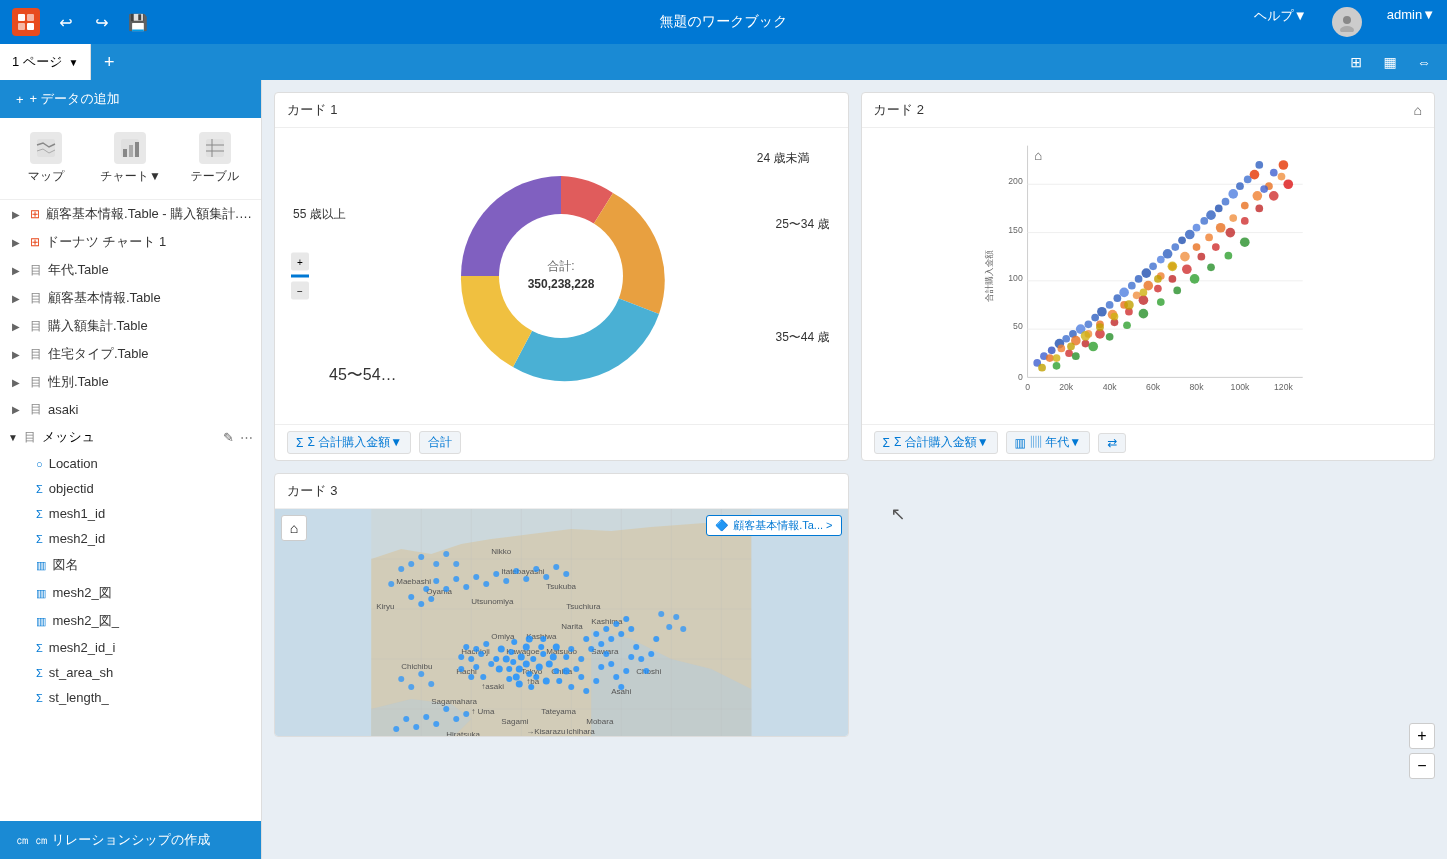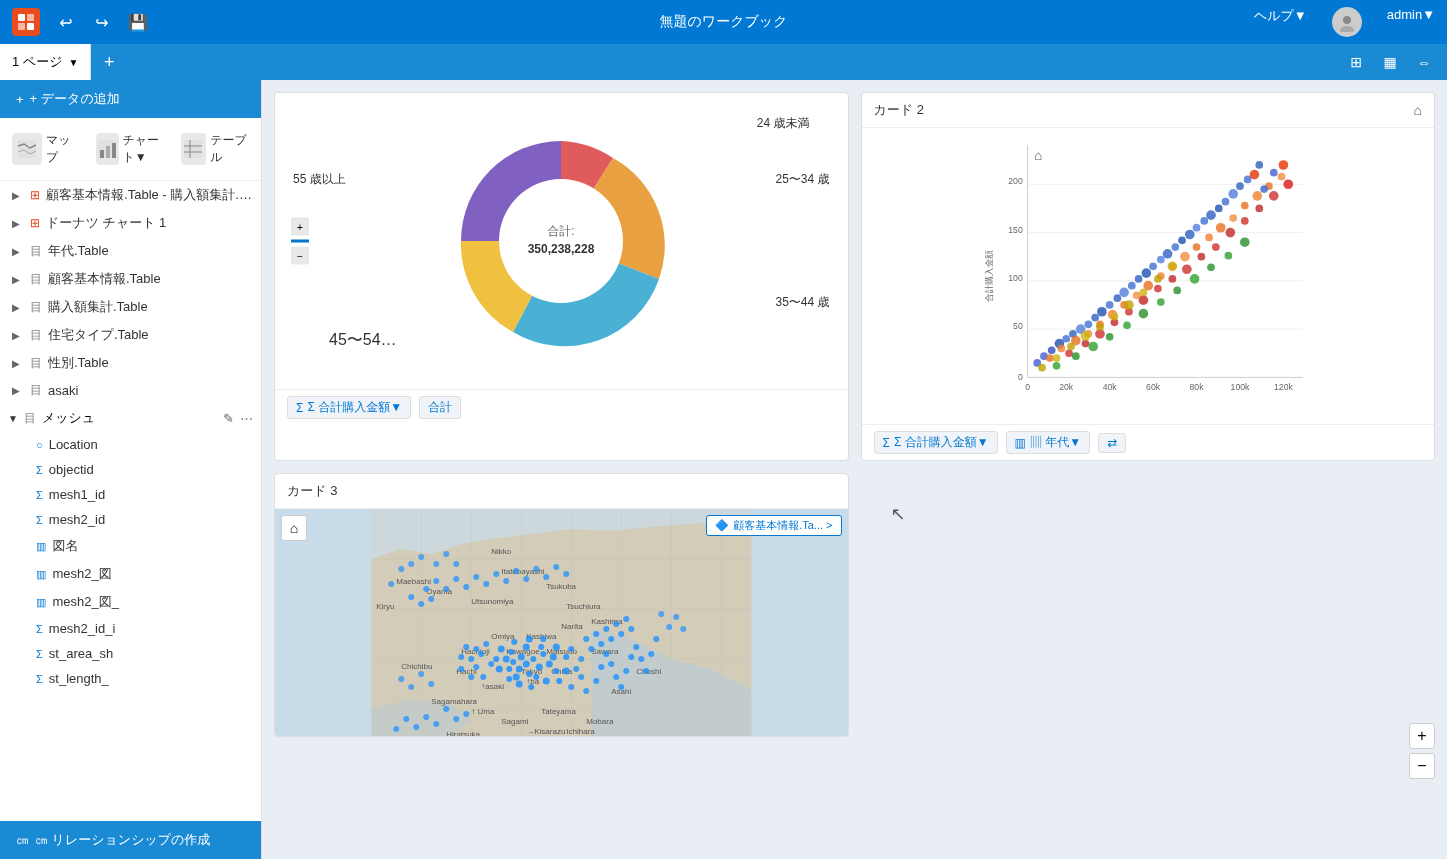--- a/index.html
+++ b/index.html
@@ -102,21 +102,21 @@
       display: flex; align-items: center; gap: 6px;
     }
     .sidebar-tools {
       display: flex;
       padding: 8px;
       gap: 8px;
       border-bottom: 1px solid #eee;
     }
     .sidebar-tool {
       flex: 1;
-      display: flex; flex-direction: row; align-items: center;
+      display: flex; flex-direction: column; align-items: center;
       padding: 6px 4px;
       cursor: pointer;
       border-radius: 4px;
       font-size: 12px;
       color: #333;
       gap: 4px;
     }
     .tool-icon {
       width: 32px; height: 32px;
       background: #e8e8e8;
@@ -458,20 +458,23 @@
 
     <div class="sidebar-bottom">
       <span>㎝</span>
       <span>㎝ リレーションシップの作成</span>
     </div>
   </div>
 
   <div class="content">
 
     <div class="card">
+      <div class="card-header">
+        <span>カード 1</span>
+      </div>
       <div class="card-body">
         <div class="donut-container">
           <svg class="donut-svg" width="260" height="260" viewBox="0 0 260 260">
 
             <path d="M130,130 L130,30 A100,100 0 0,1 182,47 Z" fill="#e05c5c"></path>
 
             <path d="M130,130 L182,47 A100,100 0 0,1 228,168 Z" fill="#e8a040"></path>
 
             <path d="M130,130 L228,168 A100,100 0 0,1 82,221 Z" fill="#4ab0d4"></path>
 
@@ -479,21 +482,21 @@
 
             <path d="M130,130 L30,130 A100,100 0 0,1 130,30 Z" fill="#8060c0"></path>
 
             <circle cx="130" cy="130" r="62" fill="white"></circle>
 
             <text x="130" y="124" text-anchor="middle" font-size="12" fill="#666">合計:</text>
             <text x="130" y="142" text-anchor="middle" font-size="12" fill="#333" font-weight="bold">350,238,228</text>
           </svg>
 
           <div style="position:absolute; top:14px; right:30px; font-size:12px; color:#333;margin-left:28px;">24 歳未満</div>
-          <div style="position:absolute; top:70px; right:10px; font-size:12px; color:#333;">25〜34 歳</div>
+          <div style="position:absolute; top:80px; right:10px; font-size:12px; color:#333;">25〜34 歳</div>
           <div style="position:absolute; bottom:70px; right:10px; font-size:12px; color:#333;">35〜44 歳</div>
           <div style="position:absolute; bottom:30px; left:30px; font-size:16px; color:#333;margin-left:16px;">45〜54…</div>
           <div style="position:absolute; top:70px; left:10px; font-size:12px; color:#333;">55 歳以上</div>
 
           <div style="position:absolute; left:8px; top:50%; transform:translateY(-50%); display:flex; flex-direction:column; gap:3px;">
             <div style="width:18px; height:18px; background:#e8e8e8; border-radius:2px; display:flex; align-items:center; justify-content:center; cursor:pointer; font-size:10px;">+</div>
             <div style="width:18px; height:3px; background:#0078d4; margin:1px 0;"></div>
             <div style="width:18px; height:18px; background:#e8e8e8; border-radius:2px; display:flex; align-items:center; justify-content:center; cursor:pointer; font-size:10px;">−</div>
           </div>
         </div>

